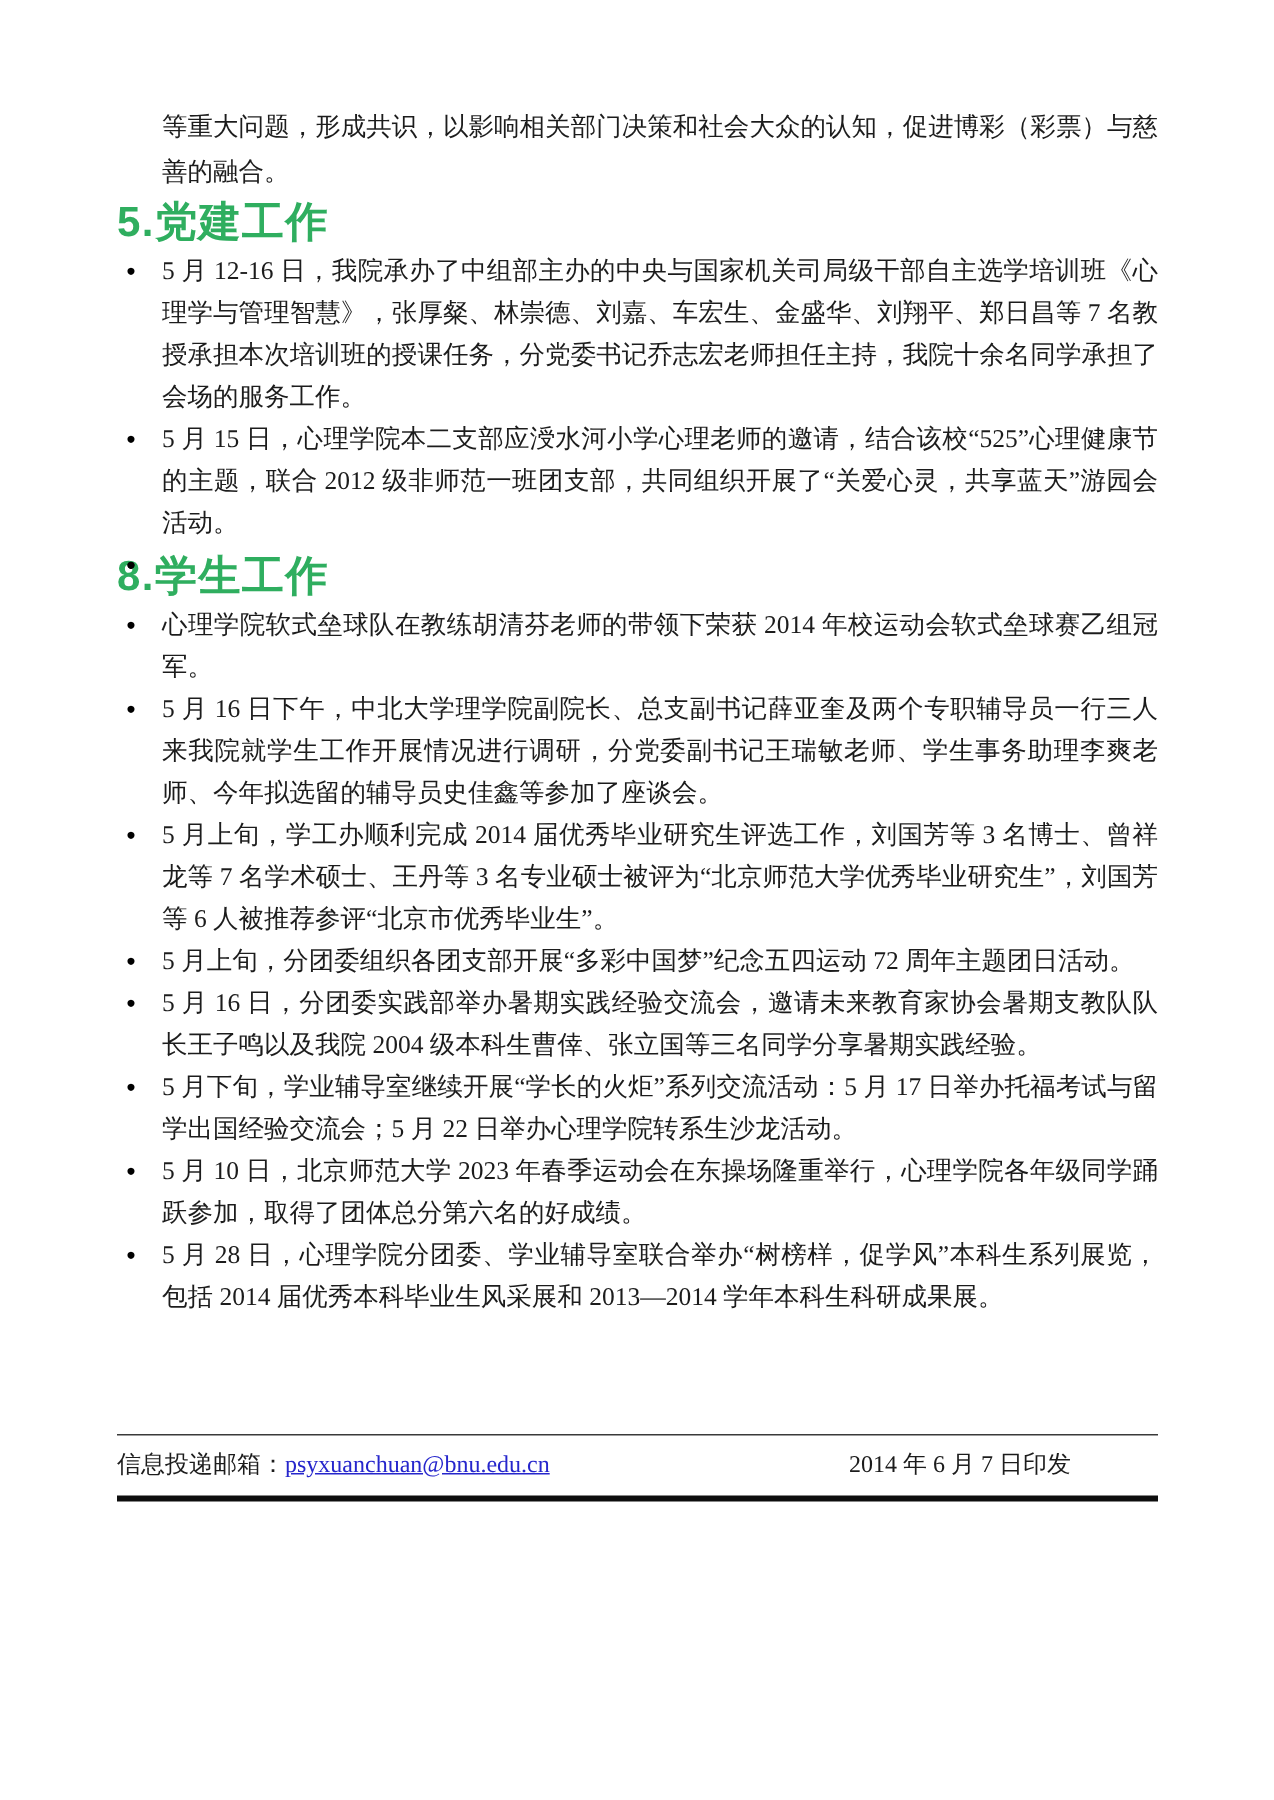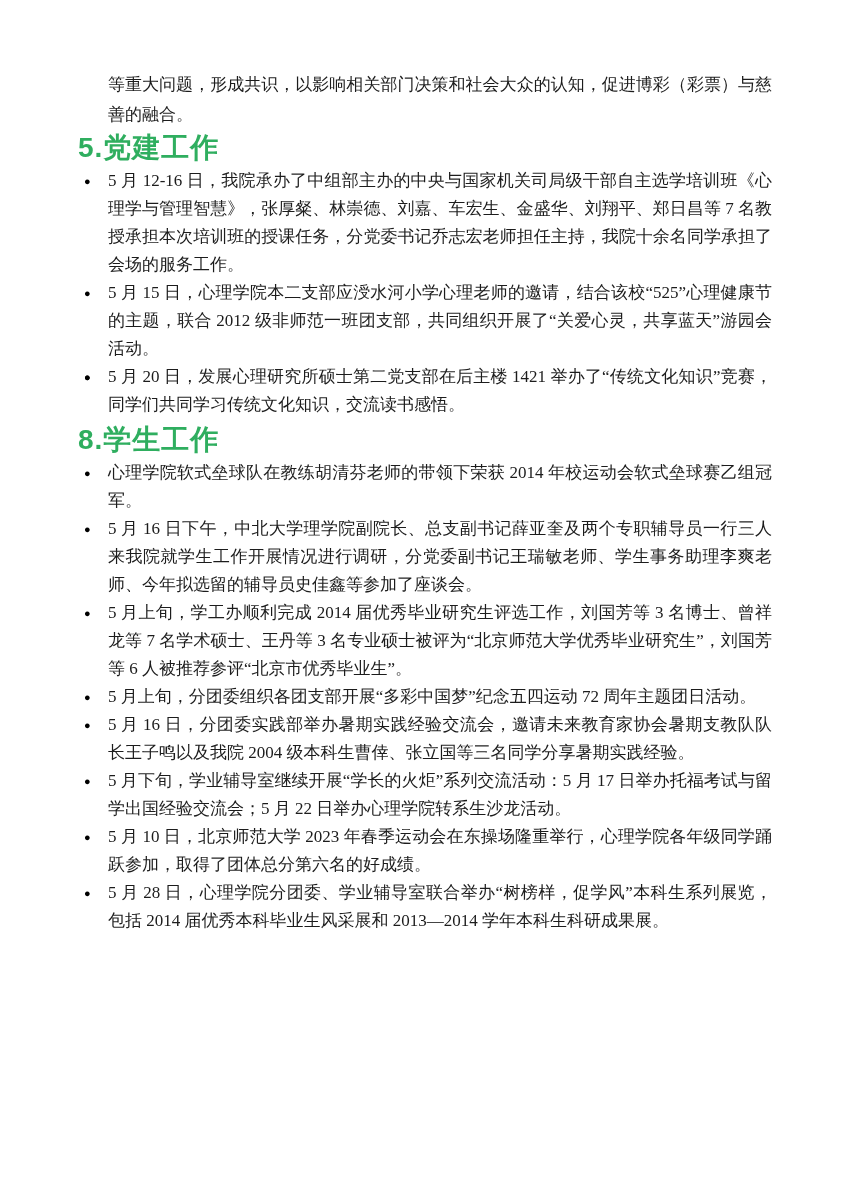--- a/index.html
+++ b/index.html
@@ -107,21 +107,20 @@
       </li>
       <li>
         <span class="dot">●</span>
         <span>5 月 15 日，心理学院本二支部应涭水河小学心理老师的邀请，结合该校“525”心理健康节的主题，联合 2012 级非师范一班团支部，共同组织开展了“关爱心灵，共享蓝天”游园会活动。</span>
       </li>
       <li>
         <span class="dot">●</span>
       </li>
       <li>
         <span class="dot">●</span>
-        <span>5 月 20 日，发展心理研究所硕士第二党支部在后主楼 1421 举办了“传统文化知识”竞赛，同学们共同学习传统文化知识，交流读书感悟。</span>
       </li>
     </ul>
 
     <h2 class="sec-heading h6">8.学生工作</h2>
 
     <ul class="bullets student">
       <li>
         <span class="dot">●</span>
         <span>心理学院软式垒球队在教练胡清芬老师的带领下荣获 2014 年校运动会软式垒球赛乙组冠军。</span>
       </li>
@@ -149,15 +148,25 @@
         <span class="dot">●</span>
         <span>5 月 10 日，北京师范大学 2023 年春季运动会在东操场隆重举行，心理学院各年级同学踊跃参加，取得了团体总分第六名的好成绩。</span>
       </li>
       <li>
         <span class="dot">●</span>
         <span>5 月 28 日，心理学院分团委、学业辅导室联合举办“树榜样，促学风”本科生系列展览，包括 2014 届优秀本科毕业生风采展和 2013—2014 学年本科生科研成果展。</span>
       </li>
     </ul>
   </div>
 
+  <div class="footer">
+    <div class="rule-thin"></div>
+    <div class="footer-row">
+      <span class="footer-left">
+        <span>信息投递邮箱：</span><a href="#" class="email-link">psyxuanchuan@bnu.edu.cn</a>
+      </span>
+      <span class="footer-date">2014 年 6 月 7 日印发</span>
+    </div>
+    <div class="rule-thick"></div>
+  </div>
 
   <div class="page-number">3</div>
 </div>
 
 </body></html>

